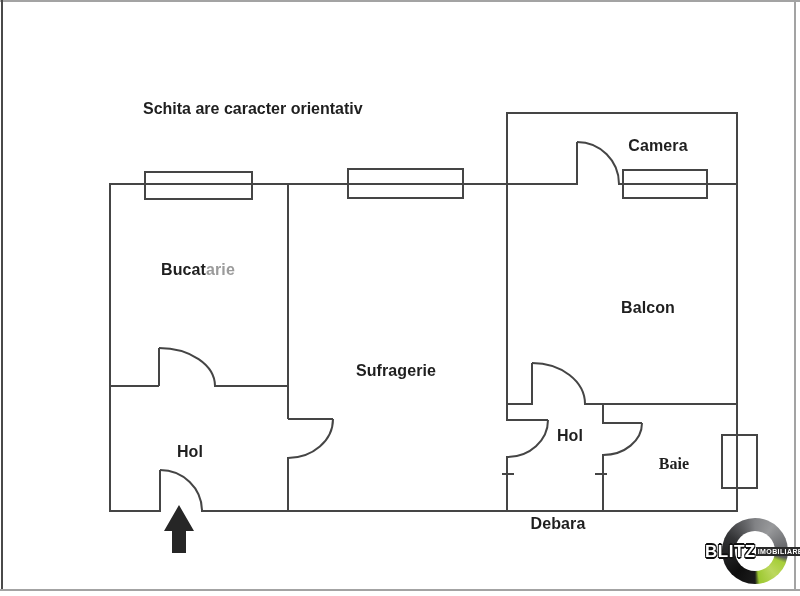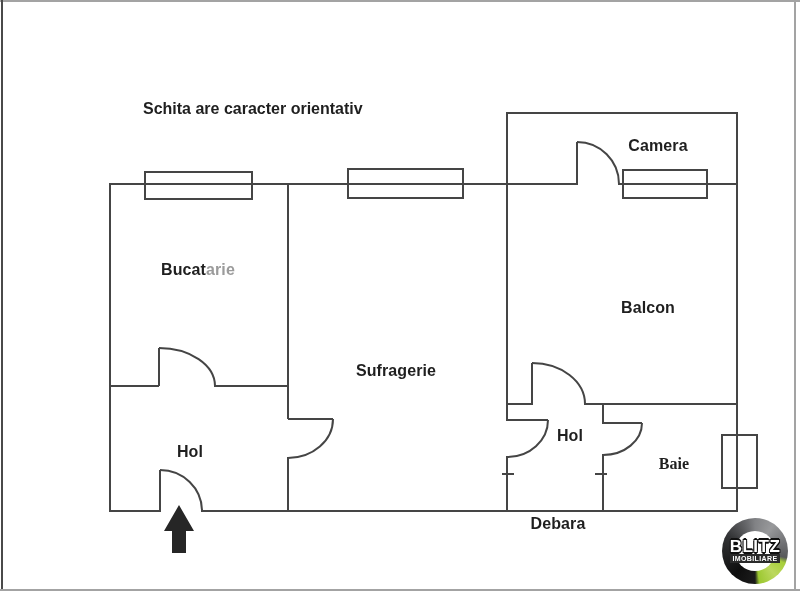--- a/index.html
+++ b/index.html
@@ -66,21 +66,21 @@
     content: "";
     position: absolute;
     inset: 13px;
     border-radius: 50%;
     background: #ffffff;
   }
   .logo-text {
     position: absolute;
     inset: 0;
     display: flex;
-    flex-direction: column;
+    flex-direction: row;
     align-items: center;
     justify-content: center;
     z-index: 2;
   }
   .logo-line1 {
     font-size: 17px;
     font-weight: 700;
     line-height: 15px;
     color: #ffffff;
     letter-spacing: 0.5px;

